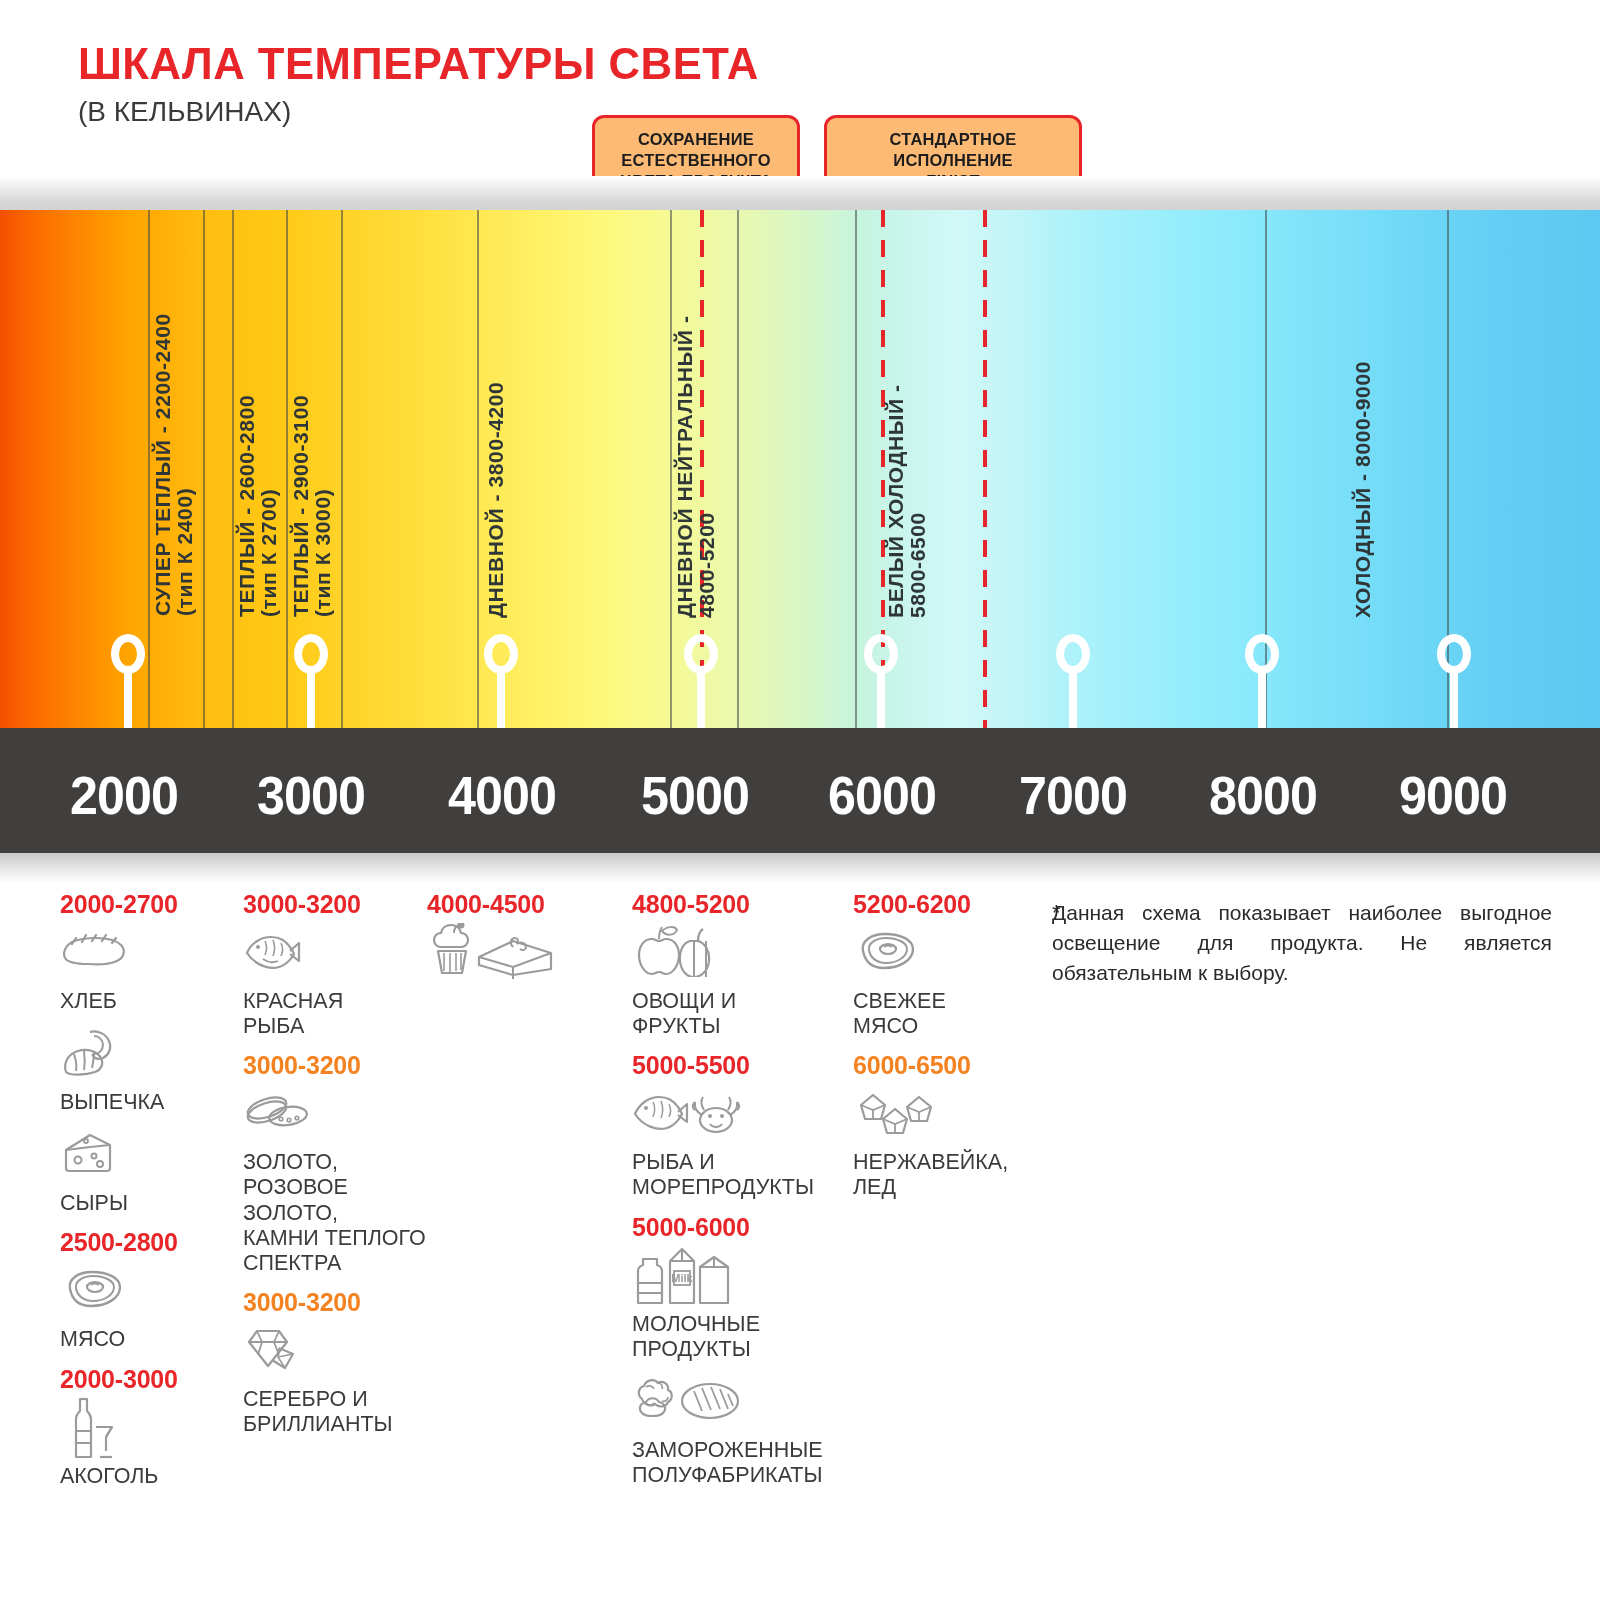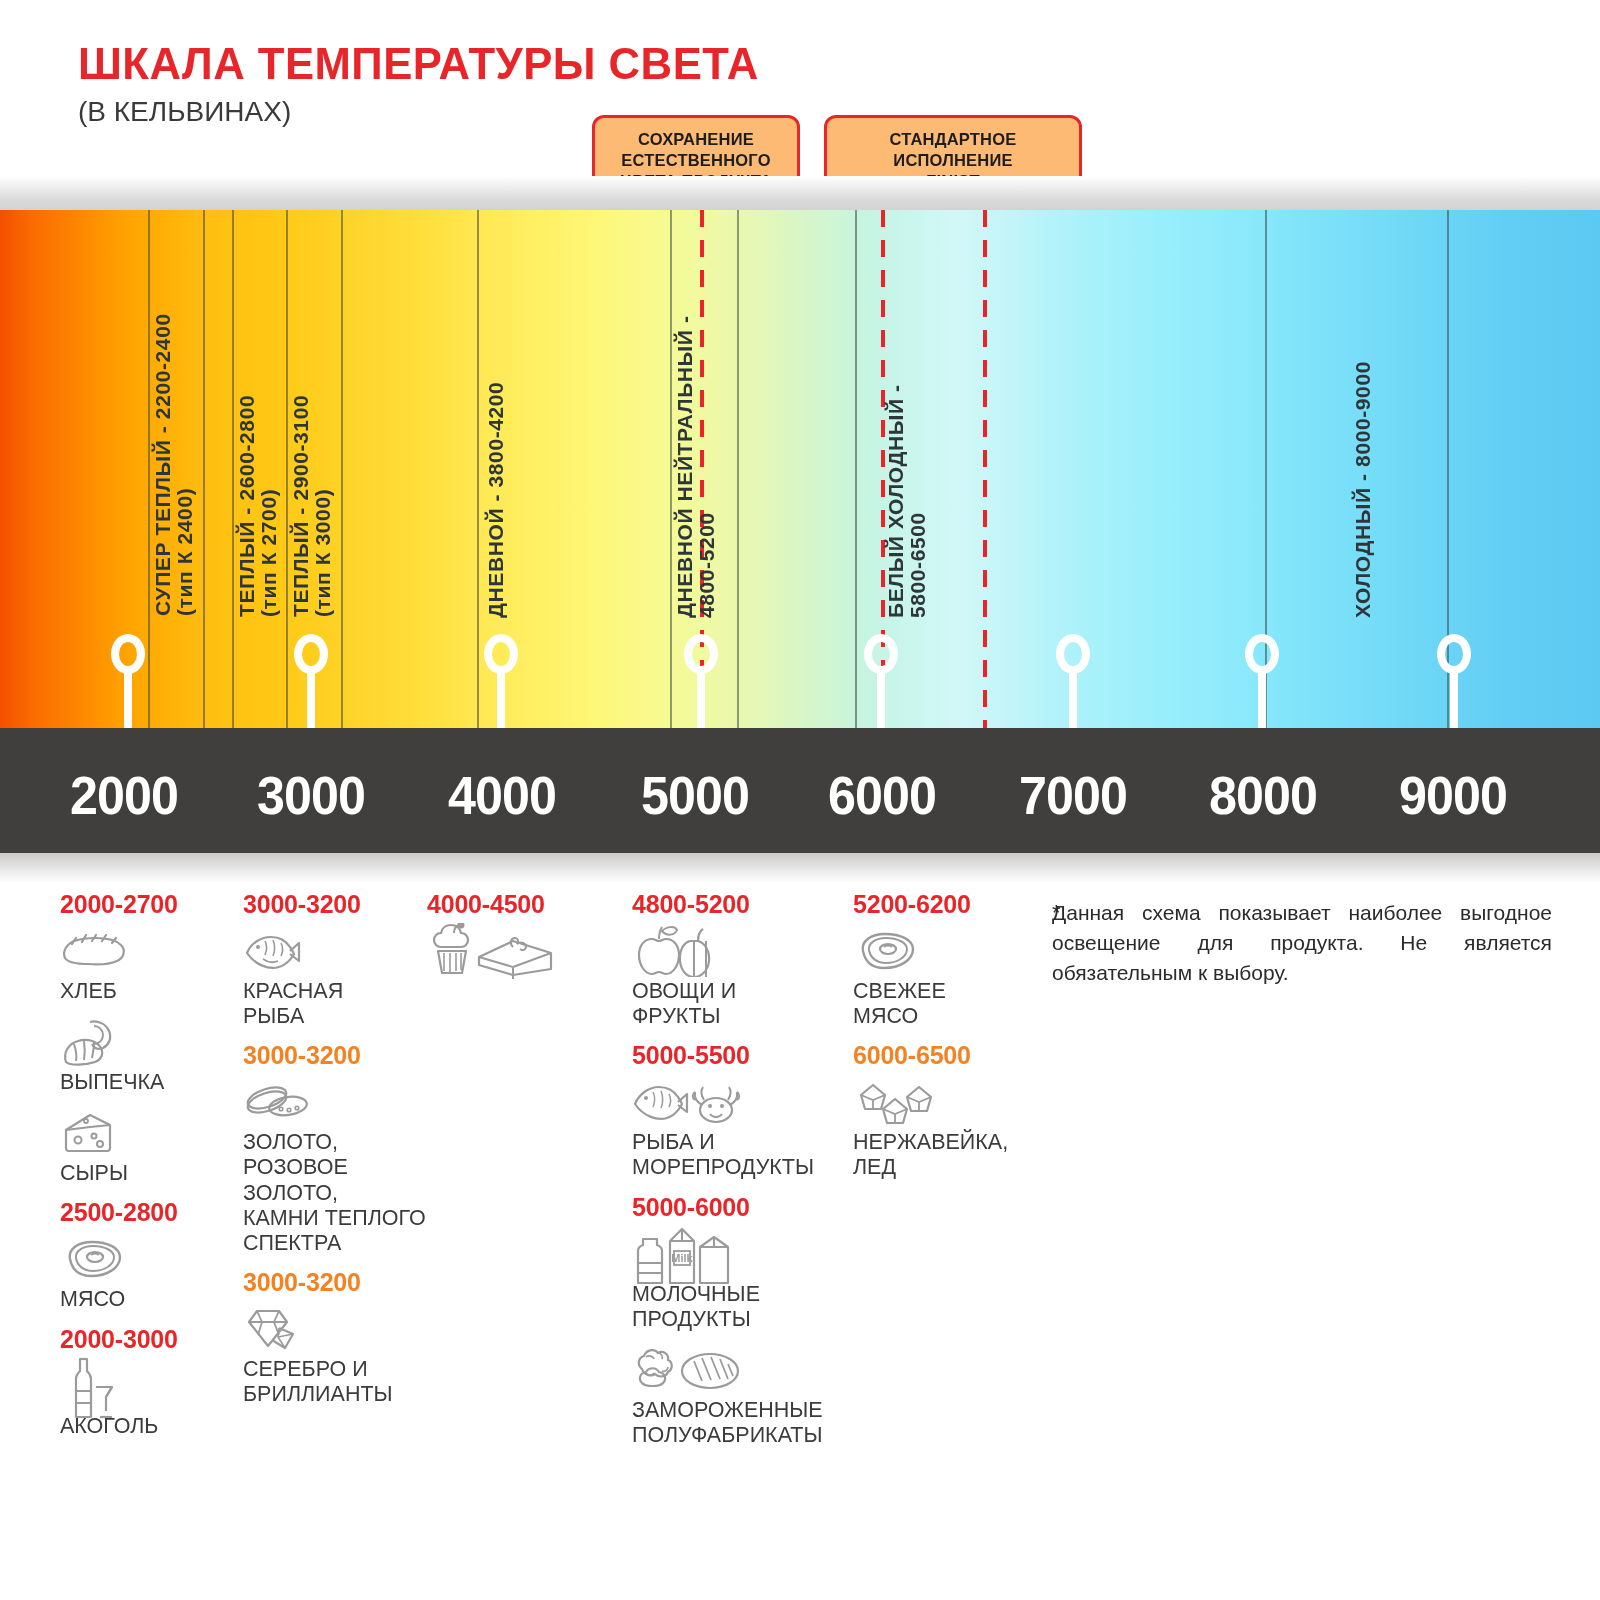--- a/index.html
+++ b/index.html
@@ -135,21 +135,21 @@
     font-size: 25px; font-weight: bold; letter-spacing: -0.2px;
     margin-bottom: 6px;
   }
   .legend-range.red { color: #e8262a; }
   .legend-range.orange { color: #f58220; }
   .legend-item { margin-bottom: 12px; }
   .legend-icon { height: 52px; display: flex; align-items: center; }
   .legend-icon svg { display: block; }
   .legend-label {
     font-size: 21.5px; color: #3b3b3b; line-height: 1.17;
-    margin-top: 2px; white-space: pre-line;
+    margin-top: 12px; white-space: pre-line;
   }
 
   
   #footnote {
     position: absolute; left: 1052px; top: 898px; width: 500px;
     font-size: 21px; color: #2b2b2b; line-height: 1.42;
     text-align: justify;
   }
   #footnote-star {
     position: absolute; left: 1052px; top: 900px;

